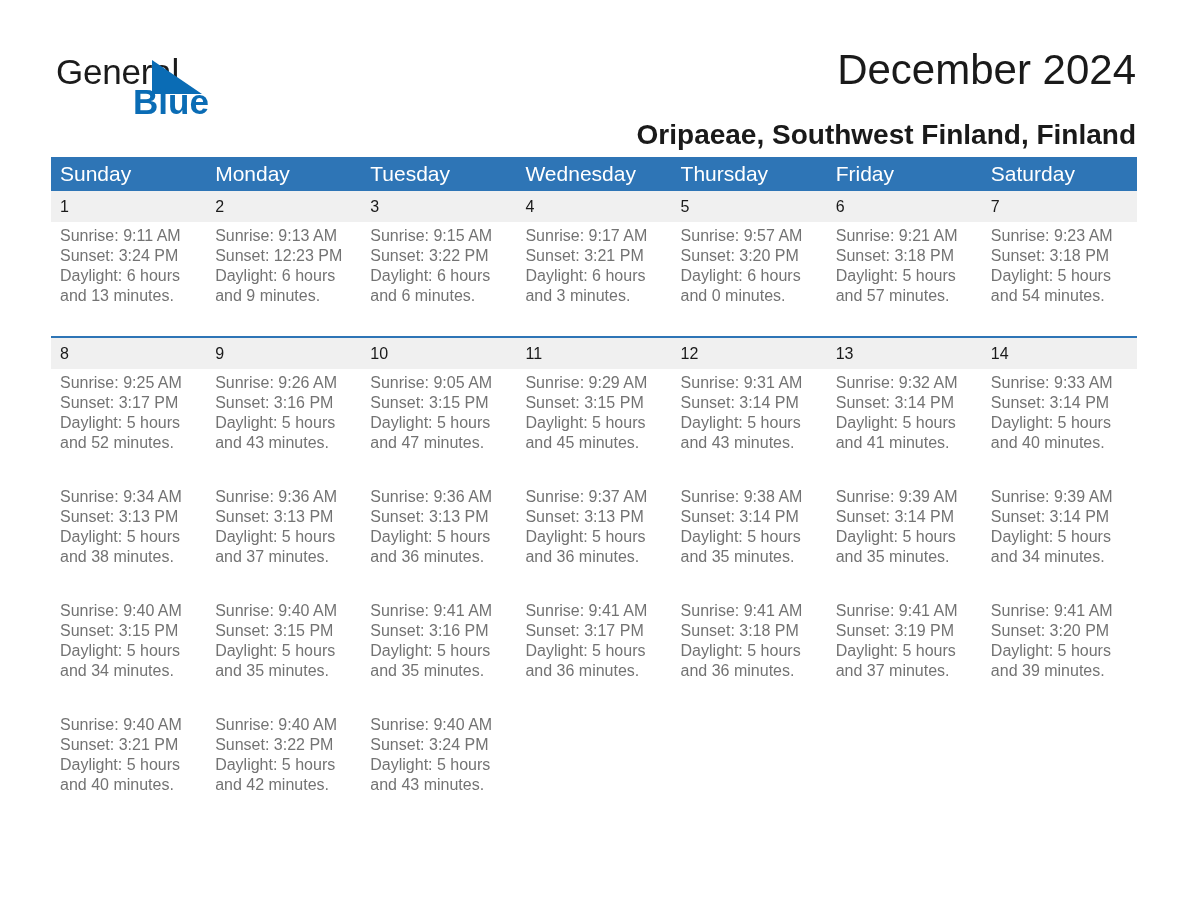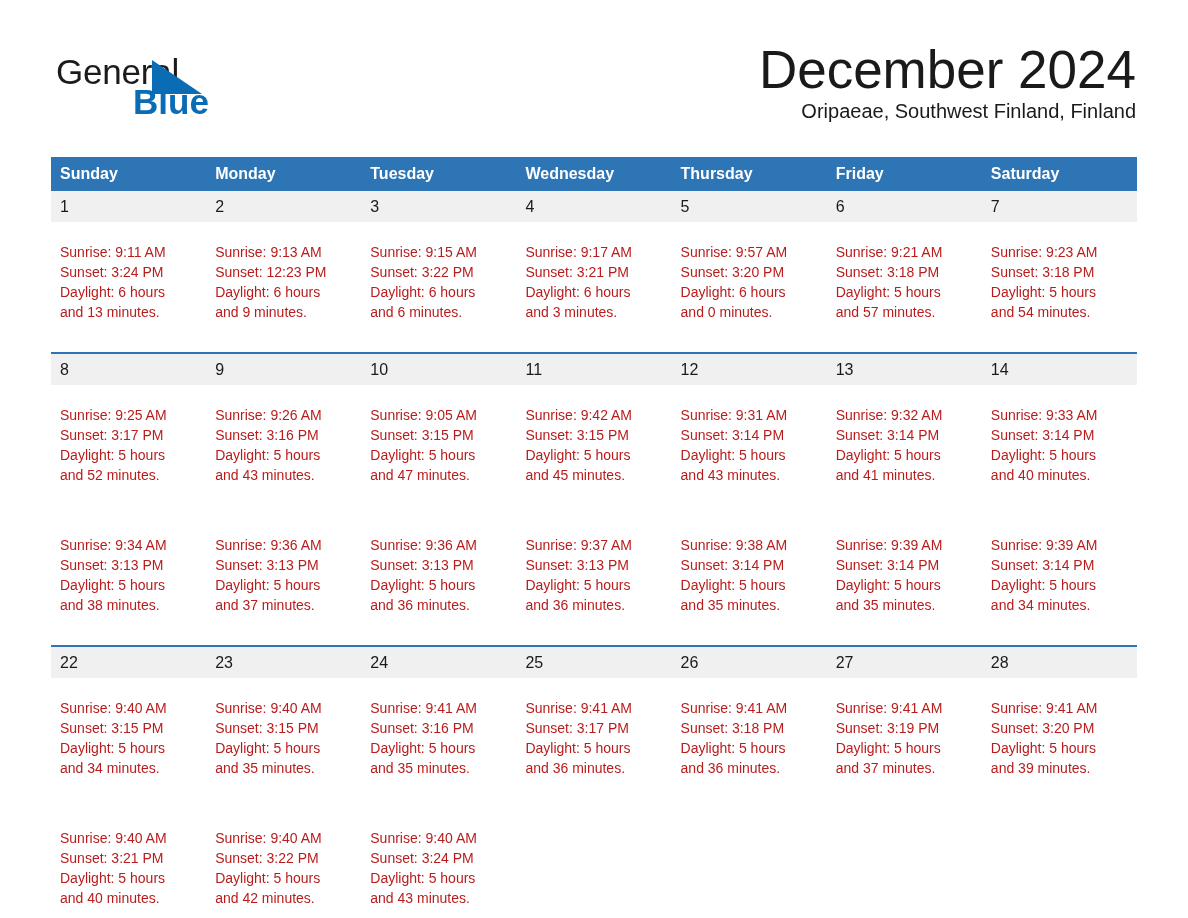--- a/index.html
+++ b/index.html
@@ -62,31 +62,31 @@
   }
 
   .title-block {
     position: absolute;
     right: 52px;
     top: 44px;
     text-align: right;
     width: 700px;
   }
   .cal-title {
-    font-size: 53px;
+    font-size: 42px;
     line-height: 52px;
     font-weight: 400;
     color: #1a1a1a;
     white-space: nowrap;
   }
   .cal-subtitle {
-    margin-top: 0;
-    font-size: 20px;
+    margin-top: 24px;
+    font-size: 28px;
     line-height: 30px;
-    font-weight: 400;
+    font-weight: 700;
     color: #1a1a1a;
     white-space: nowrap;
   }
 
   
   .cal-wrap {
     position: absolute;
     left: 51px;
     top: 157px;
     width: 1086px;
@@ -94,22 +94,22 @@
   table.cal {
     border-collapse: collapse;
     table-layout: fixed;
     width: 1086px;
   }
   table.cal col { width: 155.14px; }
 
   thead th {
     background: #2e75b6;
     color: #ffffff;
-    font-size: 16px;
-    font-weight: 700;
+    font-size: 21px;
+    font-weight: 400;
     text-align: left;
     padding: 7px 0 8px 9px;
     height: 18px;
     line-height: 19px;
     border: none;
   }
 
   tr.week-dates td {
     background: #f0f0f0;
     font-size: 16px;
@@ -117,24 +117,24 @@
     color: #1a1a1a;
     padding: 6px 0 6px 9px;
     vertical-align: top;
     border-top: 2px solid #2e75b6;
   }
   tr.week-dates.first td {
     border-top: none;
   }
   tr.week-body td {
     background: #ffffff;
-    font-size: 14px;
+    font-size: 16px;
     line-height: 20px;
-    color: #b91c1c;
-    padding: 20px 6px 24px 9px;
+    color: #737373;
+    padding: 4px 6px 24px 9px;
     vertical-align: top;
     height: 86px;
   }
   tr.week-body td .line {
     display: block;
     white-space: nowrap;
   }
 </style>
 </head>
 <body>
@@ -258,21 +258,21 @@
             <span class="line">Daylight: 5 hours</span>
             <span class="line">and 43 minutes.</span>
           </td>
           <td>
             <span class="line">Sunrise: 9:05 AM</span>
             <span class="line">Sunset: 3:15 PM</span>
             <span class="line">Daylight: 5 hours</span>
             <span class="line">and 47 minutes.</span>
           </td>
           <td>
-            <span class="line">Sunrise: 9:42 AM</span>
+            <span class="line">Sunrise: 9:29 AM</span>
             <span class="line">Sunset: 3:15 PM</span>
             <span class="line">Daylight: 5 hours</span>
             <span class="line">and 45 minutes.</span>
           </td>
           <td>
             <span class="line">Sunrise: 9:31 AM</span>
             <span class="line">Sunset: 3:14 PM</span>
             <span class="line">Daylight: 5 hours</span>
             <span class="line">and 43 minutes.</span>
           </td>
@@ -328,29 +328,20 @@
             <span class="line">and 35 minutes.</span>
           </td>
           <td>
             <span class="line">Sunrise: 9:39 AM</span>
             <span class="line">Sunset: 3:14 PM</span>
             <span class="line">Daylight: 5 hours</span>
             <span class="line">and 34 minutes.</span>
           </td>
         </tr>
 
-        <tr class="week-dates">
-          <td>22</td>
-          <td>23</td>
-          <td>24</td>
-          <td>25</td>
-          <td>26</td>
-          <td>27</td>
-          <td>28</td>
-        </tr>
         <tr class="week-body">
           <td>
             <span class="line">Sunrise: 9:40 AM</span>
             <span class="line">Sunset: 3:15 PM</span>
             <span class="line">Daylight: 5 hours</span>
             <span class="line">and 34 minutes.</span>
           </td>
           <td>
             <span class="line">Sunrise: 9:40 AM</span>
             <span class="line">Sunset: 3:15 PM</span>

